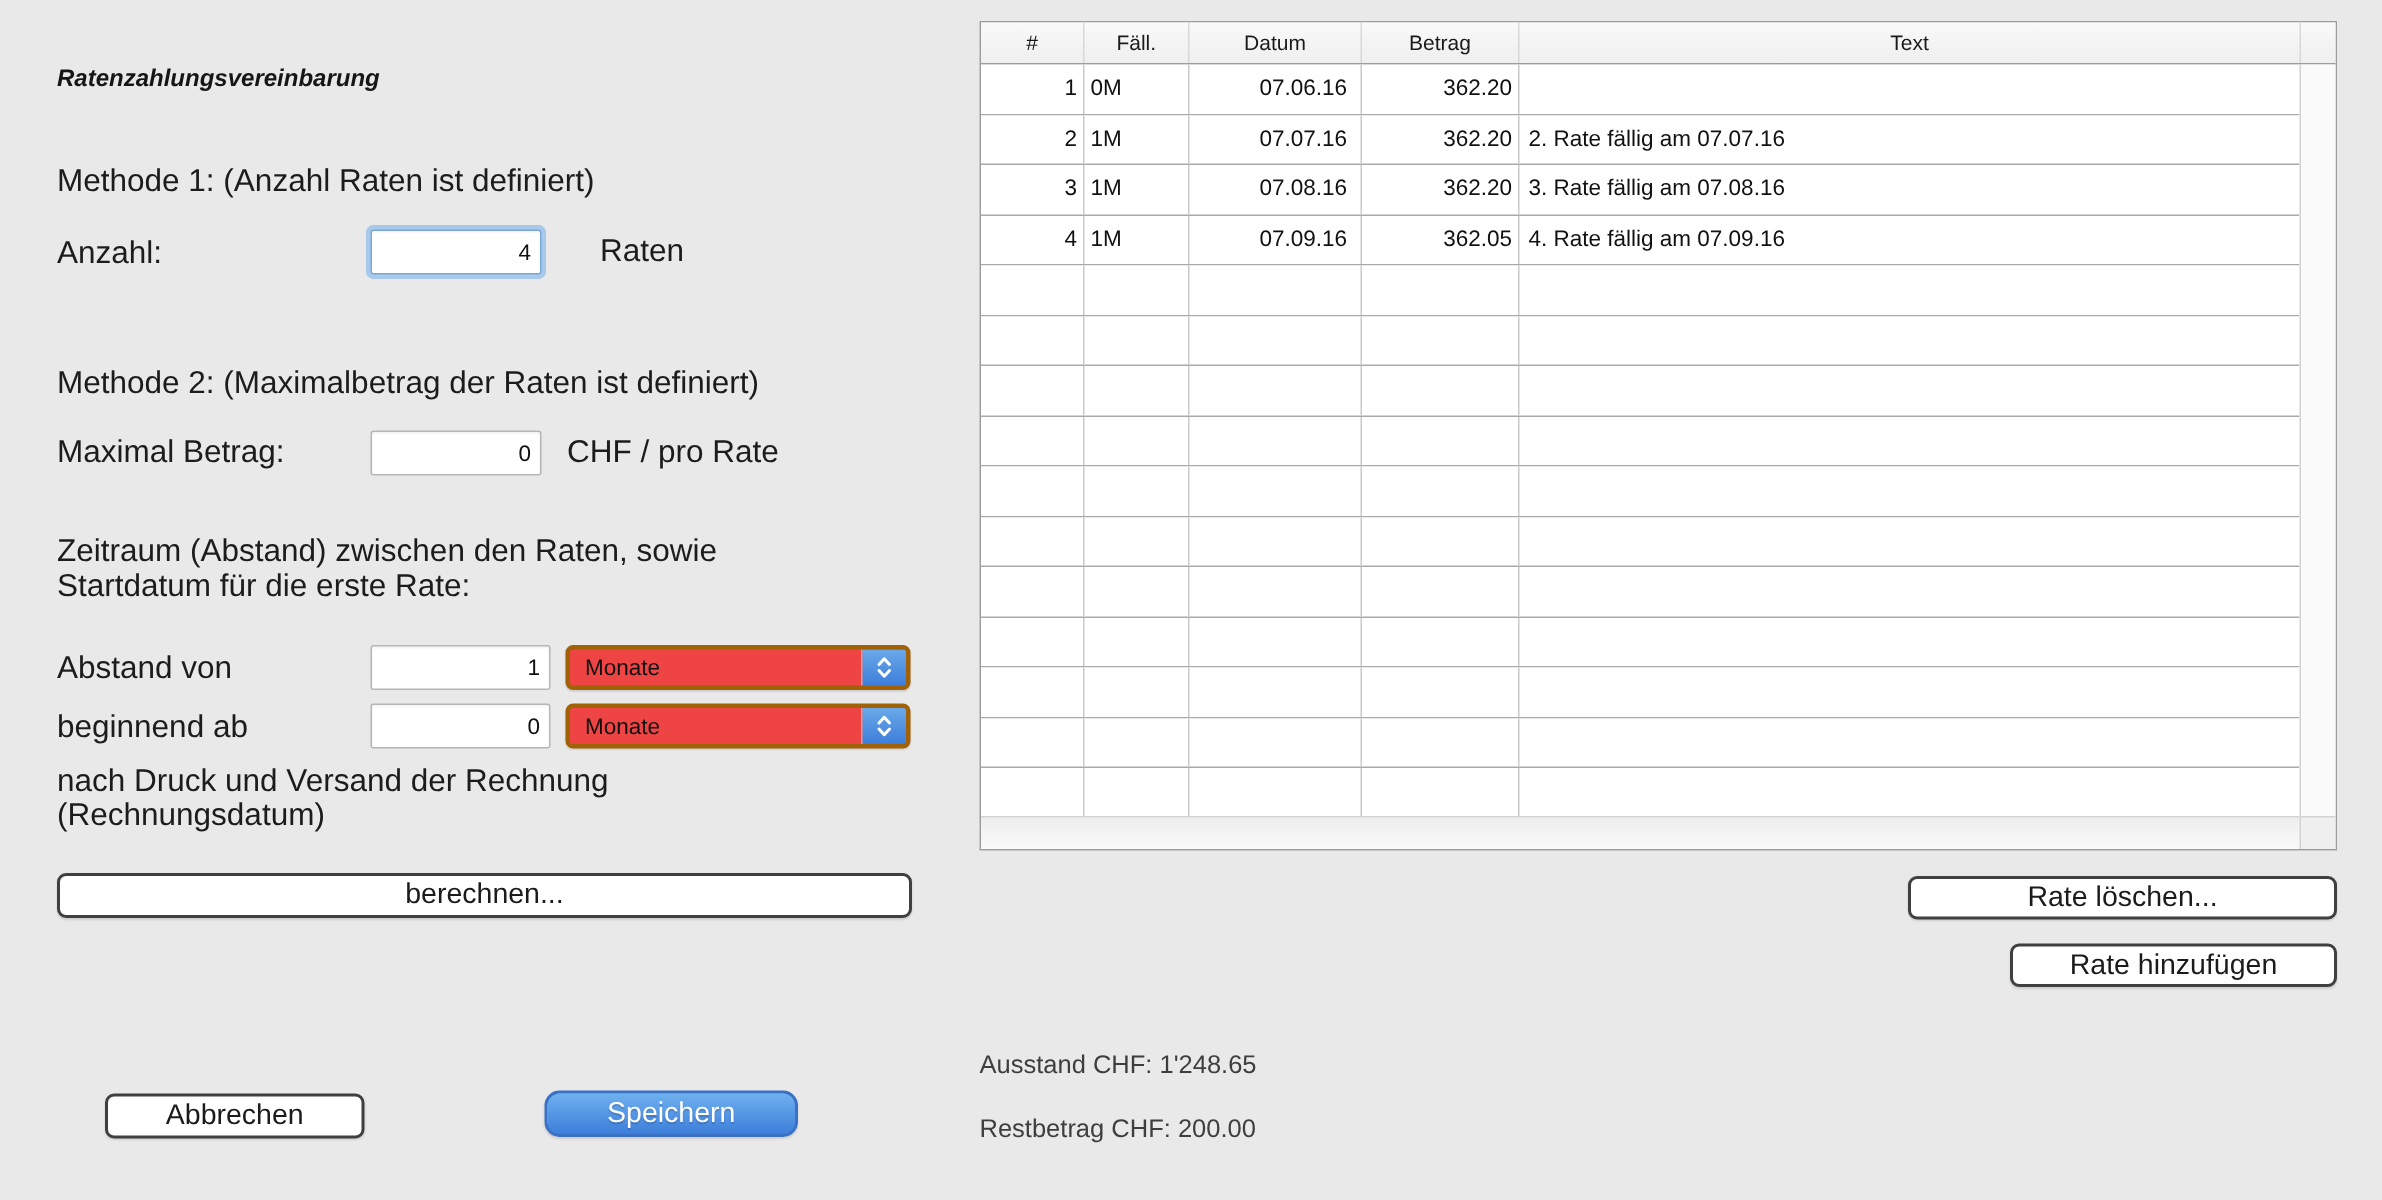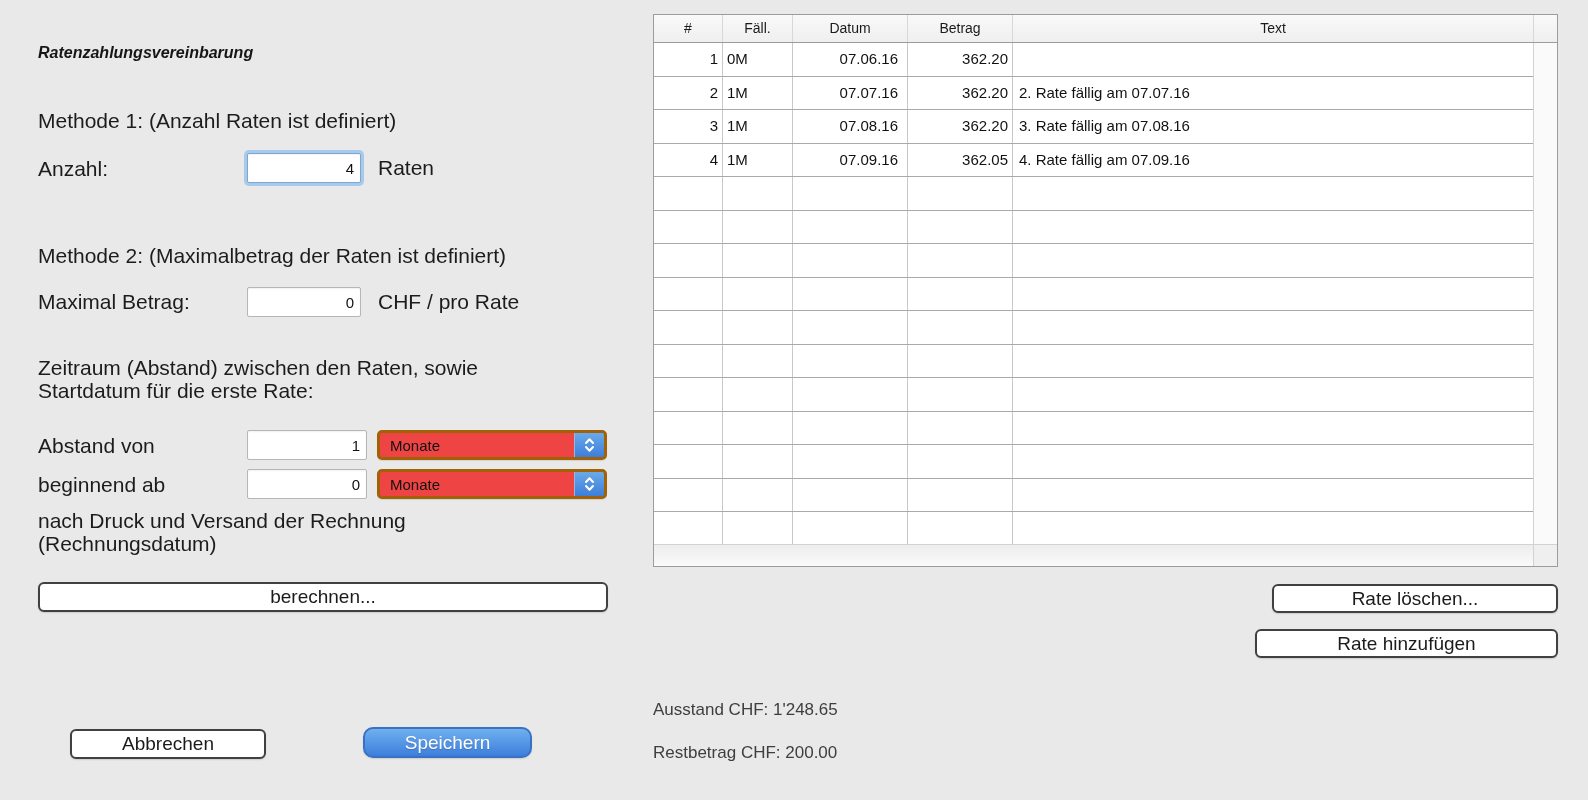--- a/index.html
+++ b/index.html
@@ -60,21 +60,21 @@
 <body>
 
 <div class="dialog">
 
   <div class="abs title" style="left:38px;top:44px;font-style:italic;">Ratenzahlungsvereinbarung</div>
 
   <div class="abs lbl" style="left:38px;top:109px;">Methode 1: (Anzahl Raten ist definiert)</div>
 
   <div class="abs lbl row-lbl" style="left:38px;top:154px;">Anzahl:</div>
   <input class="abs tfield focused" style="left: 247px; top: 153px; width: 114px; height: 30px;" value="4">
-  <div class="abs lbl row-lbl" style="left:378px;top:153px;">Raten</div>
+  <div class="abs lbl row-lbl" style="left:400px;top:153px;">Raten</div>
 
   <div class="abs lbl" style="left:38px;top:244px;">Methode 2: (Maximalbetrag der Raten ist definiert)</div>
 
   <div class="abs lbl row-lbl" style="left:38px;top:287px;">Maximal Betrag:</div>
   <input class="abs tfield" style="left: 247px; top: 287px; width: 114px; height: 30px;" value="0">
   <div class="abs lbl row-lbl" style="left:378px;top:287px;">CHF / pro Rate</div>
 
   <div class="abs lbl multiline" style="left:38px;top:356px;">
     <div>Zeitraum (Abstand) zwischen den Raten, sowie</div>
     <div>Startdatum für die erste Rate:</div>
@@ -104,21 +104,21 @@
     </span>
   </div>
 
   <div class="abs lbl multiline" style="left:38px;top:509px;">
     <div>nach Druck und Versand der Rechnung</div>
     <div>(Rechnungsdatum)</div>
   </div>
 
   <button class="btn" style="left:38px;top:582px;width:570px;height:30px;">berechnen...</button>
 
-  <button class="btn" style="left:70px;top:729px;width:196px;height:30px;">Abbrechen</button>
+  <button class="btn" style="left:70px;top:729px;width:173px;height:30px;">Abbrechen</button>
   <button class="btn btn-primary" style="left:363px;top:727px;width:169px;height:31px;">Speichern</button>
 
   <div class="abs table-wrap" style="left:653px;top:14px;width:905px;height:553px;">
     <div class="thead">
         <div class="hcell col-nr">#</div>
         <div class="hcell col-faell">Fäll.</div>
         <div class="hcell col-datum">Datum</div>
         <div class="hcell col-betrag">Betrag</div>
         <div class="hcell col-text">Text</div>
         <div class="hcap"></div>
@@ -228,18 +228,18 @@
           <div class="tcell col-betrag cell-betrag"></div>
           <div class="tcell col-text cell-text"></div>
         </div>
       </div>
     <div class="vscroll"></div>
     <div class="hscroll"></div>
     <div class="scorner"></div>
   </div>
 
   <button class="btn" style="right:30px;top:584px;width:286px;height:29px;">Rate löschen...</button>
-  <button class="btn" style="right:30px;top:629px;width:303px;height:29px;">Rate hinzufügen</button>
+  <button class="btn" style="right:30px;top:629px;width:218px;height:29px;">Rate hinzufügen</button>
 
   <div class="abs summary" style="left:653px;top:700px;">Ausstand CHF: 1'248.65</div>
   <div class="abs summary" style="left:653px;top:743px;">Restbetrag CHF: 200.00</div>
 
 </div>
 
 </body></html>

